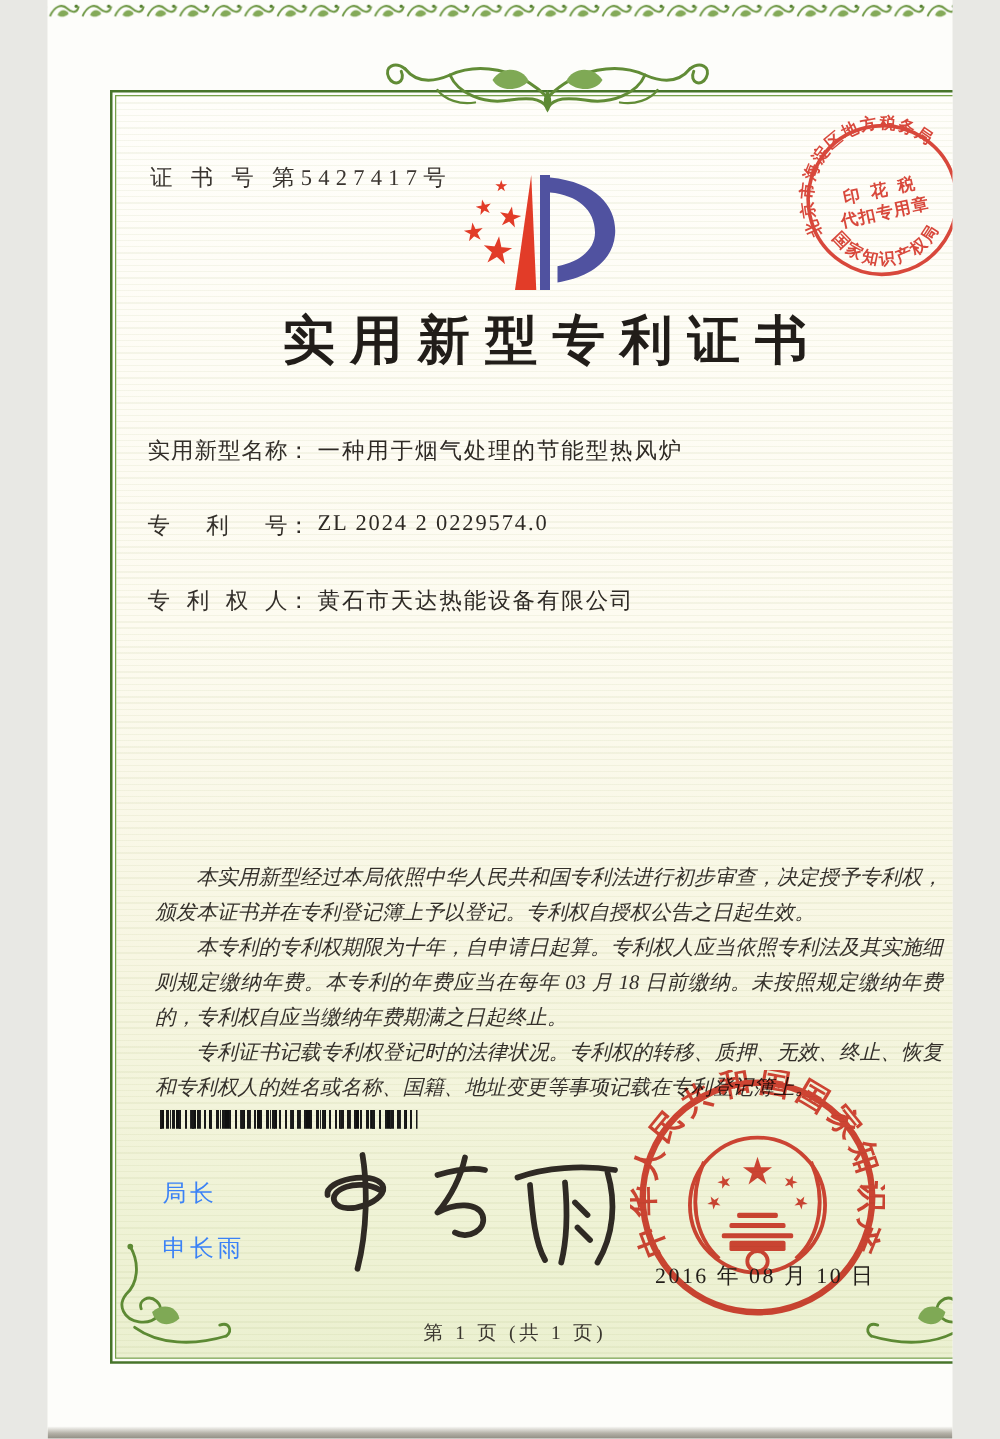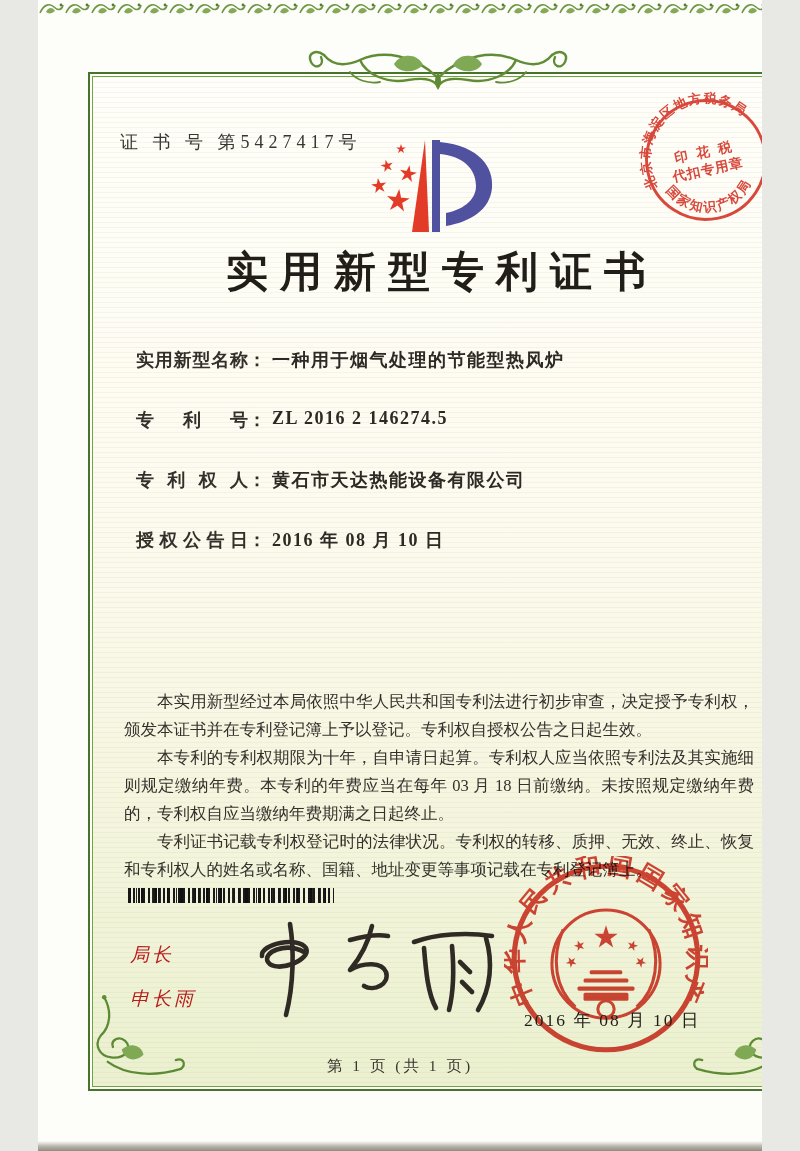--- a/index.html
+++ b/index.html
@@ -23,44 +23,44 @@
       repeating-linear-gradient(180deg, rgba(148,164,92,.09) 0 1px, rgba(0,0,0,0) 1px 5px),
       linear-gradient(180deg, #fffefa 0%, #fdfbf0 42%, #f7f6e2 68%, #eef2d4 92%, #ebf0d0 100%);
   }
   .ornament{ position:absolute; pointer-events:none; }
   .cert-no{ position:absolute; left:82px; top:130px; font-size:18px; letter-spacing:5px; color:#3a3530; }
   .tax-stamp{ position:absolute; left:596px; top:88px; width:144px; height:144px;
     transform:rotate(-12deg); opacity:.92; }
   .logo{ position:absolute; left:324px; top:138px; width:152px; height:102px; }
   .title{ position:absolute; left:0; top:244px; width:100%; text-align:center;
     font-size:42px; font-weight:700; letter-spacing:12px; color:#211d19;margin-left:42px; }
-  .fields{ position:absolute; left:98px; top:348px; width:640px;font-weight:bold; }
+  .fields{ position:absolute; left:80px; top:348px; width:640px; }
   .field-row{ height:60px; font-size:18px; }
   .field-label{ display:inline-block; width:112px; text-align:justify; text-align-last:justify;
     vertical-align:top; color:#332f2a; }
   .field-colon{ display:inline-block; vertical-align:top; }
   .field-value{ display:inline-block; vertical-align:top; margin-left:6px; letter-spacing:1.5px;
     color:#2d2924; max-width:500px; }
   .body-text{ position:absolute; left:86px; top:688px; width:630px;
     font-size:16.5px; line-height:28px; text-align:justify; color:#34302b; }
-  .body-text p{ text-indent:2em; }
+  .body-text p{ text-indent:2em;font-style:italic; }
   .barcode{ position:absolute; left:90px; top:888px; width:206px; height:15px;
     background:
       repeating-linear-gradient(90deg,#191919 0 2px, rgba(0,0,0,0) 2px 5px),
       repeating-linear-gradient(90deg,#262626 0 1px, rgba(0,0,0,0) 1px 8px),
       repeating-linear-gradient(90deg,#101010 0 3px, rgba(0,0,0,0) 3px 13px);
   }
   .officer{ position:absolute; left:92px; top:942px; font-size:19px; letter-spacing:3px; color:#2c2archive823;}
-  .officer div{ margin-bottom:18px; color:#b91c1c;font-style:italic; }
+  .officer div{ margin-bottom:18px; color:#3b82f6; }
   .signature{ position:absolute; left:208px; top:918px; width:262px; height:102px; }
   .seal{ position:absolute; left:466px; top:856px; width:204px; height:204px;
     mix-blend-mode:multiply; opacity:.93; }
   .seal-date{ position:absolute; left:486px; top:1008px; font-size:17.5px; letter-spacing:2px;
     color:#211d18; z-index:5; }
-  .footer{ position:absolute; left:0; top:1056px; width:100%; text-align:center;
+  .footer{ position:absolute; left:12px; top:1056px; width:100%; text-align:center;
     font-size:15.5px; letter-spacing:3px; color:#3a362f; }
 </style>
 </head>
 <body>
 
 <div class="page">
 
   <svg width="0" height="0" style="position:absolute" aria-hidden="true">
     <defs>
       <path id="star5" d="M 0,-1 L 0.588,0.809 L -0.951,-0.309 L 0.951,-0.309 L -0.588,0.809 Z" fill-rule="nonzero"></path>
@@ -146,27 +146,24 @@
     </g>
   </svg>
 
   <div class="title">实用新型专利证书</div>
 
   <div class="fields">
     <div class="field-row">
       <span class="field-label">实用新型名称</span><span class="field-colon">：</span><span class="field-value">一种用于烟气处理的节能型热风炉</span>
     </div>
     <div class="field-row">
-      <span class="field-label">专利号</span><span class="field-colon">：</span><span class="field-value">ZL 2016 2 146274.5</span>
+      <span class="field-label">专利号</span><span class="field-colon">：</span><span class="field-value">ZL 2024 2 0229574.0</span>
     </div>
     <div class="field-row">
       <span class="field-label">专利权人</span><span class="field-colon">：</span><span class="field-value">黄石市天达热能设备有限公司</span>
-    </div>
-    <div class="field-row">
-      <span class="field-label">授权公告日</span><span class="field-colon">：</span><span class="field-value">2016 年 08 月 10 日</span>
     </div>
   </div>
 
   <div class="body-text">
     <p>本实用新型经过本局依照中华人民共和国专利法进行初步审查，决定授予专利权，颁发本证书并在专利登记簿上予以登记。专利权自授权公告之日起生效。</p>
     <p>本专利的专利权期限为十年，自申请日起算。专利权人应当依照专利法及其实施细则规定缴纳年费。本专利的年费应当在每年 03 月 18 日前缴纳。未按照规定缴纳年费的，专利权自应当缴纳年费期满之日起终止。</p>
     <p>专利证书记载专利权登记时的法律状况。专利权的转移、质押、无效、终止、恢复和专利权人的姓名或名称、国籍、地址变更等事项记载在专利登记簿上。</p>
   </div>
 
   <div class="barcode"></div>

